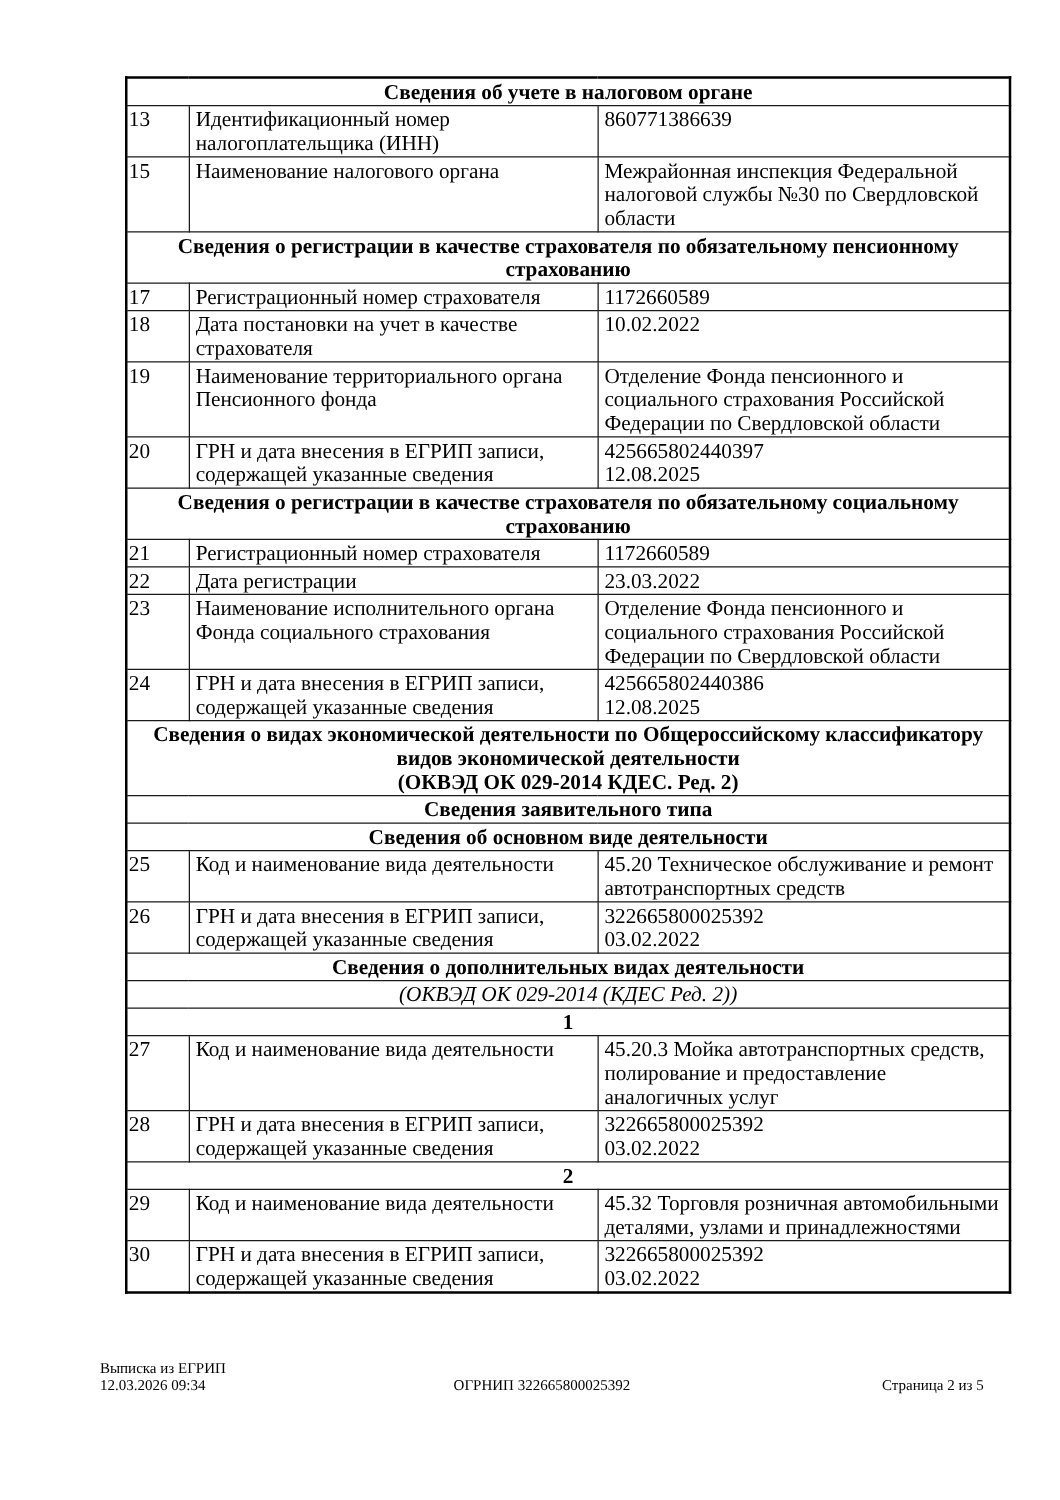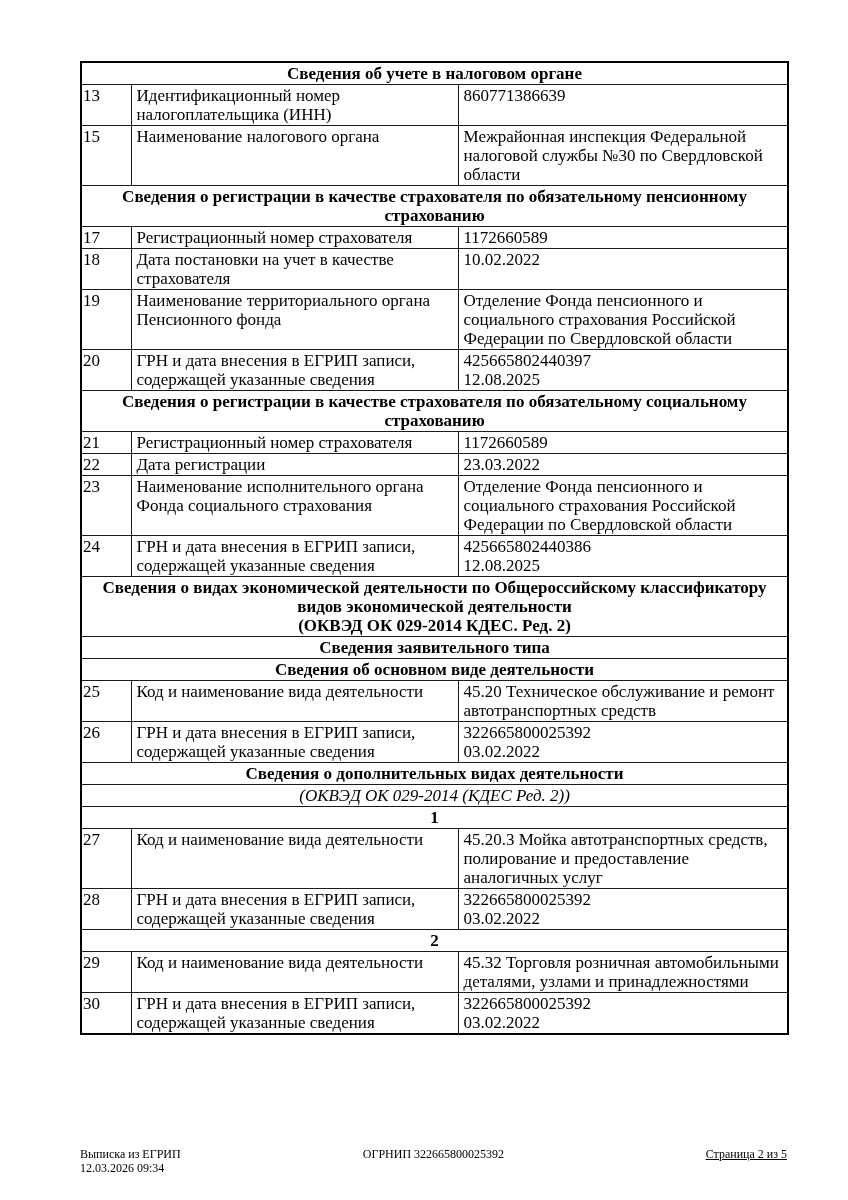--- a/index.html
+++ b/index.html
@@ -22,20 +22,21 @@
     top: 61px;
     width: 707px;
     border-collapse: collapse;
     table-layout: fixed;
   }
   table.egrip, table.egrip td {
     border: 1px solid #1a1a1a;
   }
   table.egrip {
     border: 2px solid #000000;
+    margin-left: 20px;
   }
   td {
     vertical-align: top;
     font-size: 17px;
     line-height: 19px;
     padding: 1px 5px;
     white-space: pre-line;
     overflow: hidden;
     word-wrap: break-word;
   }
@@ -46,29 +47,30 @@
   td.hdr {
     text-align: center;
     padding: 1px 2px;
   }
   .s-b  { font-weight: bold; }
   .s-bi { font-weight: bold; }
   .s-i  { font-style: italic; }
   .footer {
     position: absolute;
     left: 80px;
-    top: 1148px;
+    top: 1088px;
     width: 707px;
     display: flex;
+    align-items: flex-end;
     font-size: 12px;
     line-height: 13.5px;
   }
   .f-left   { width: 33%; text-align: left; }
   .f-center { width: 34%; text-align: center; }
-  .f-right  { width: 33%; text-align: right; text-decoration: underline; }
+  .f-right  { width: 33%; text-align: right; }
 </style>
 </head>
 <body>
 
 <div class="page">
 
   <table class="egrip">
     <colgroup>
       <col style="width:50px">
       <col style="width:327px">

